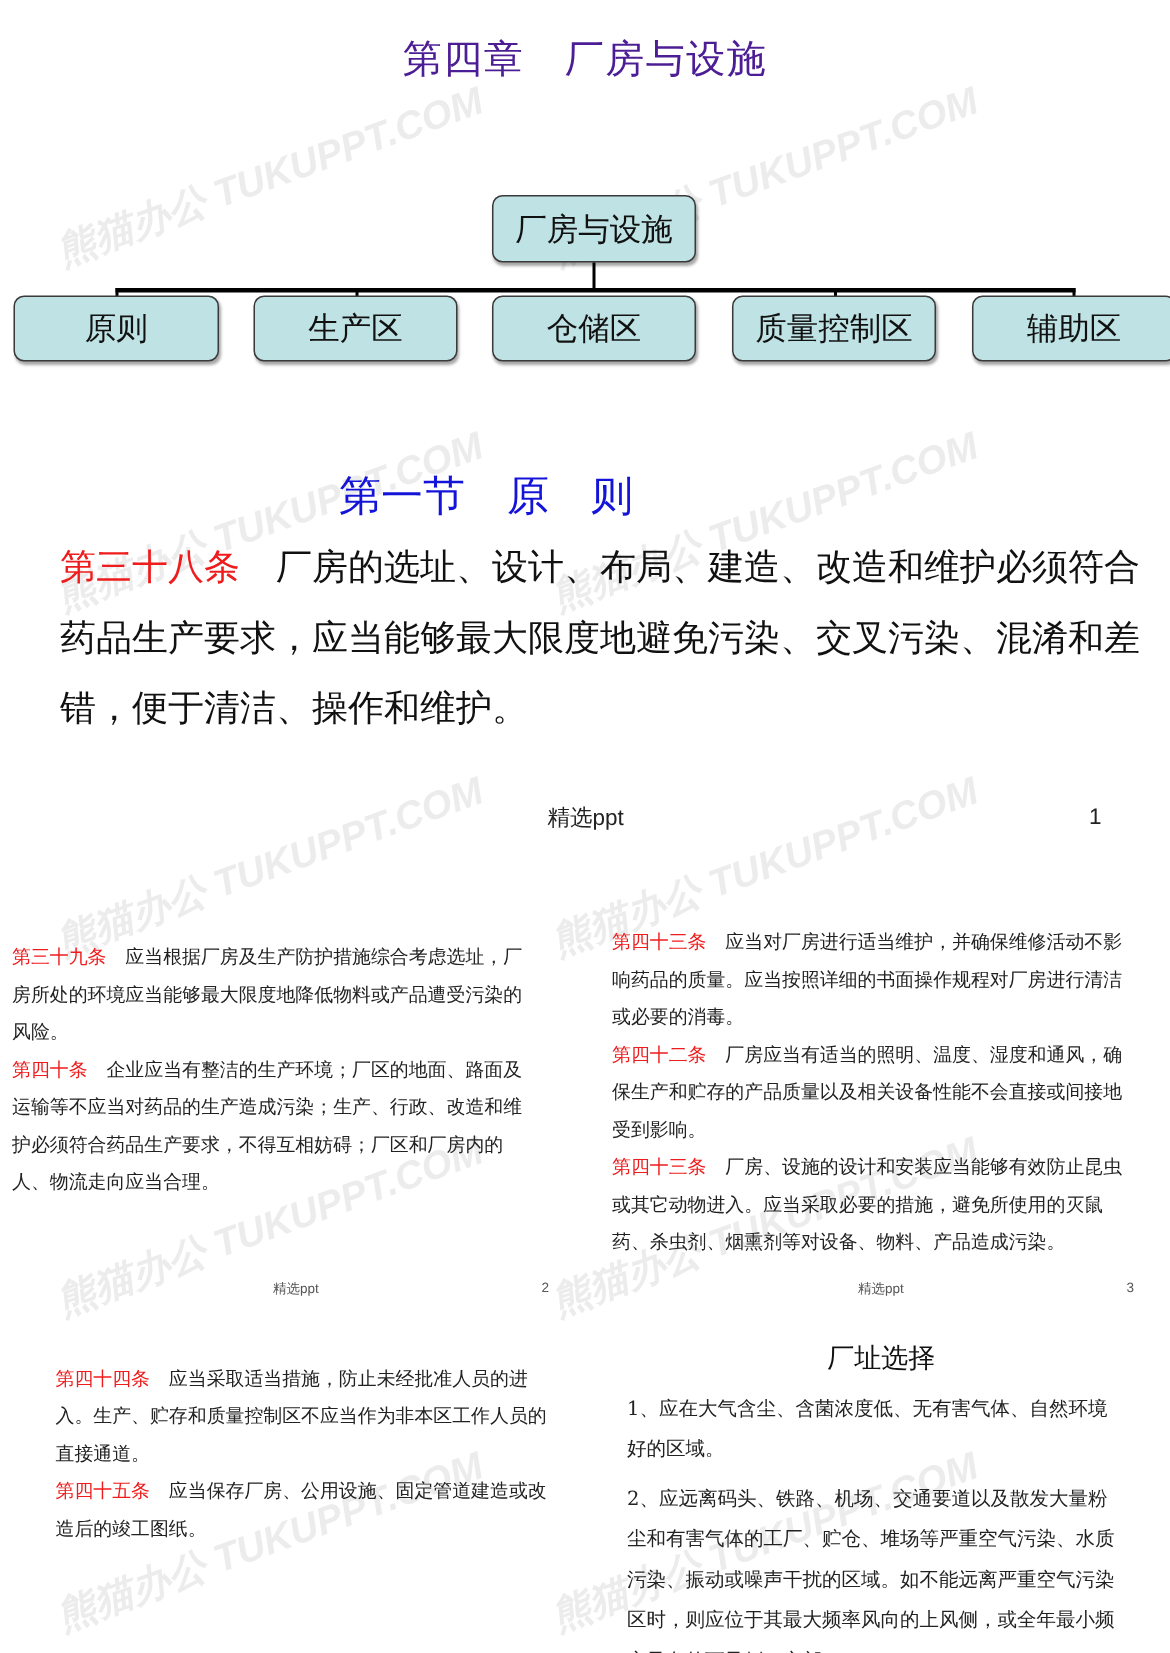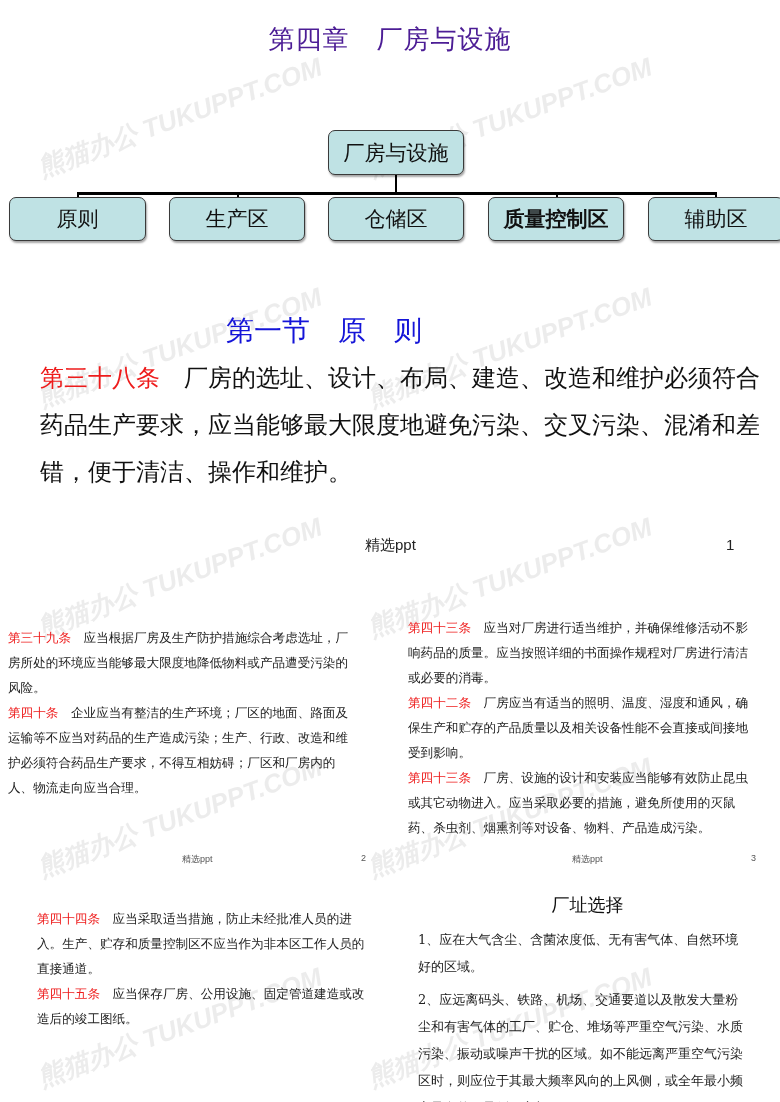--- a/index.html
+++ b/index.html
@@ -42,21 +42,21 @@
     <div class="org-box" style="left:328px;top:130px;width:136px;height:45px;text-align:right;">厂房与设施</div>
     <div class="line" style="left:395px;top:175px;width:2px;height:18px;"></div>
     <div class="line" style="left:77px;top:192px;width:640px;height:2.5px;"></div>
     <div class="line" style="left:77px;top:192px;width:2px;height:6px;"></div>
     <div class="line" style="left:237px;top:192px;width:2px;height:6px;"></div>
     <div class="line" style="left:556px;top:192px;width:2px;height:6px;"></div>
     <div class="line" style="left:715px;top:192px;width:2px;height:6px;"></div>
     <div class="org-box" style="left:9px;top:197px;width:137px;height:44px;">原则</div>
     <div class="org-box" style="left:169px;top:197px;width:136px;height:44px;">生产区</div>
     <div class="org-box" style="left:328px;top:197px;width:136px;height:44px;">仓储区</div>
-    <div class="org-box" style="left:488px;top:197px;width:136px;height:44px;font-weight:bold;">质量控制区</div>
+    <div class="org-box" style="left:488px;top:197px;width:136px;height:44px;">质量控制区</div>
     <div class="org-box" style="left:648px;top:197px;width:136px;height:44px;">辅助区</div>
   </div>
 
   <div class="abs section-title">第一节　原　则</div>
   <div class="abs para-big">
     <span class="red">第三十八条</span><span>　厂房的选址、设计、布局、建造、改造和维护必须符合药品生产要求，应当能够最大限度地避免污染、交叉污染、混淆和差错，便于清洁、操作和维护。</span>
   </div>
 
   <div class="abs footer" style="left:365px;top:536px;font-size:15px;">精选ppt</div>
   <div class="abs footer" style="left:726px;top:536px;font-size:15px;">1</div>

